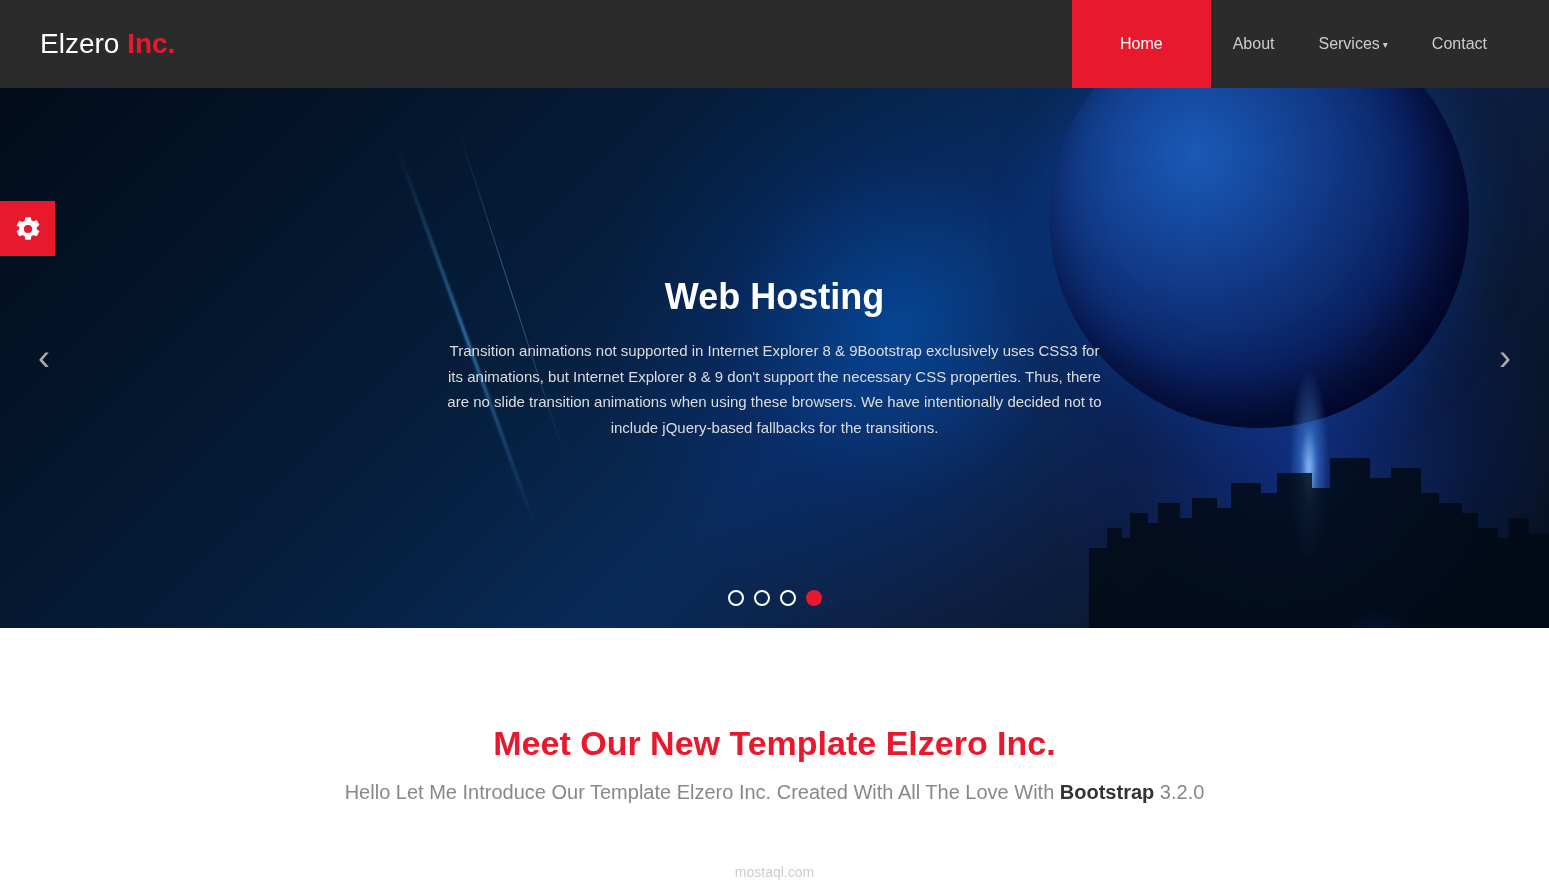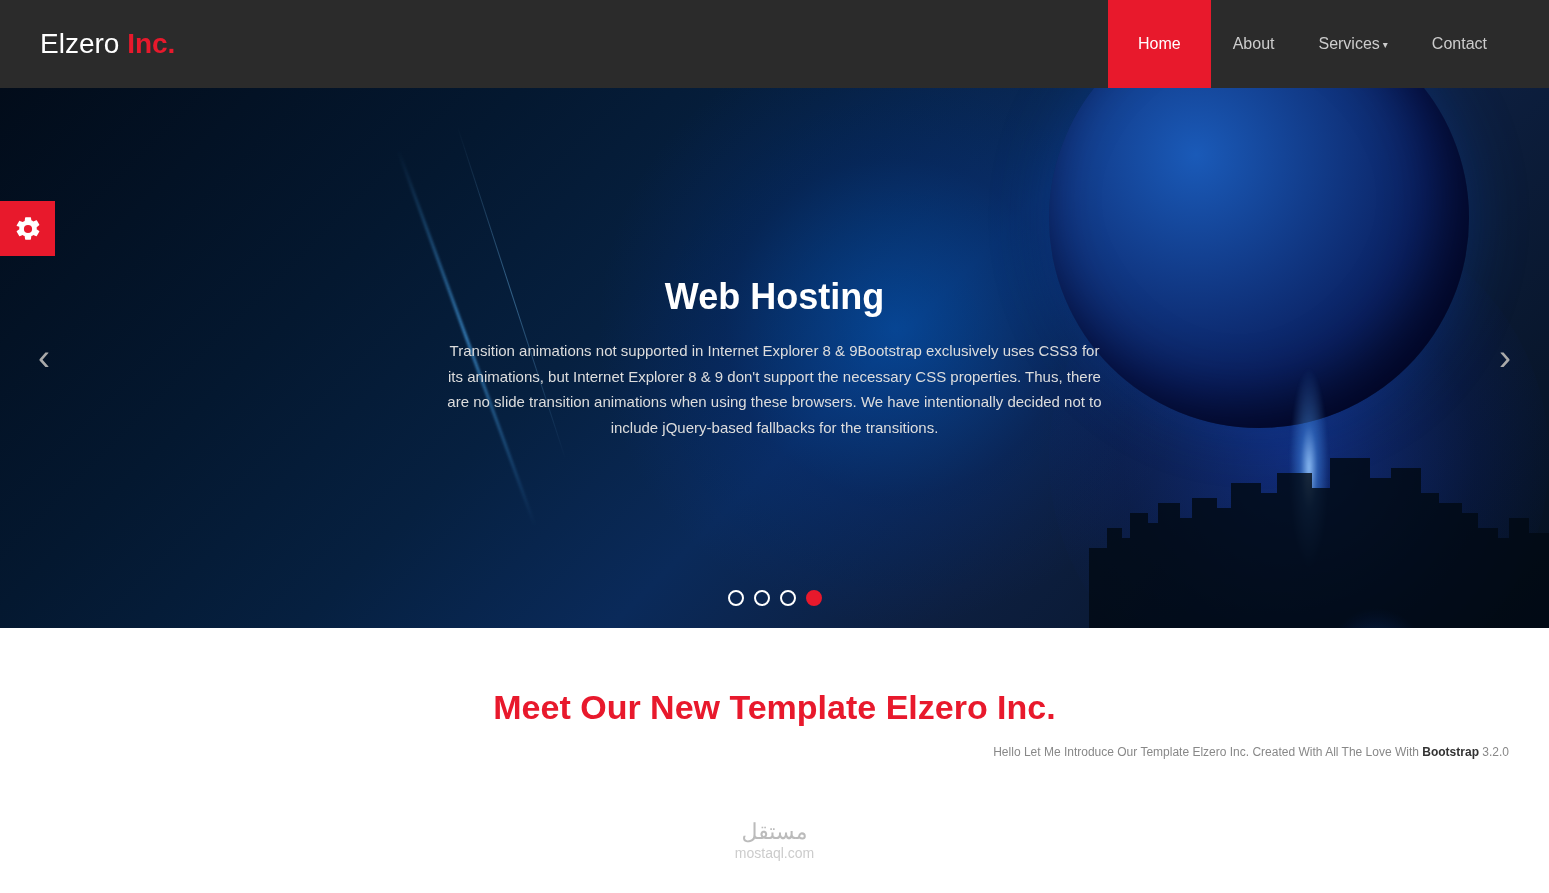--- a/index.html
+++ b/index.html
@@ -31,21 +31,21 @@
       padding: 12px 22px;
       font-size: 16px;
       height: 100%;
       display: flex;
       align-items: center;
       transition: color 0.2s;
     }
     .nav-links li.active a {
       background: #e8192c;
       color: #fff;
-      padding: 0 30px;
+      padding: 0 48px;
       margin-left: 29px;
     }
     .nav-links li .services-link {
       display: flex;
       align-items: center;
     }
     .dropdown-arrow {
       font-size: 10px;
       margin-left: 3px;
     }
@@ -215,29 +215,29 @@
     .intro-section {
       background: #fff;
       padding: 60px 40px 40px;
       text-align: center;
     }
     .intro-title {
       font-size: 34px;
       font-weight: 400;
       color: #333;
       margin-bottom: 18px;
+      margin-top: 36px;
     }
     .intro-title span {
       color: #e8192c;
       font-weight: bold;
     }
     .intro-subtitle {
-      font-size: 12px;
+      font-size: 20px;
       color: #888;
-      text-align: right;
     }
     .intro-subtitle strong {
       color: #333;
       font-weight: bold;
     }
 
     
     .watermark {
       text-align: center;
       padding: 20px;
@@ -356,15 +356,14 @@
 <section class="intro-section">
   <h2 class="intro-title">
     <span>Meet Our New Template </span><span style="color:#e8192c;font-weight:bold;">Elzero Inc.</span>
   </h2>
   <p class="intro-subtitle">
     <span>Hello Let Me Introduce Our Template Elzero Inc. Created With All The Love With </span><strong>Bootstrap</strong><span> 3.2.0</span>
   </p>
 </section>
 
 <div class="watermark">
-  <div style="font-size:22px;color:#bbb;font-family:'Arial Unicode MS',Arial,sans-serif;">مستقل</div>
   <div style="font-size:14px;color:#ccc;">mostaql.com</div>
 </div>
 
 </body></html>

